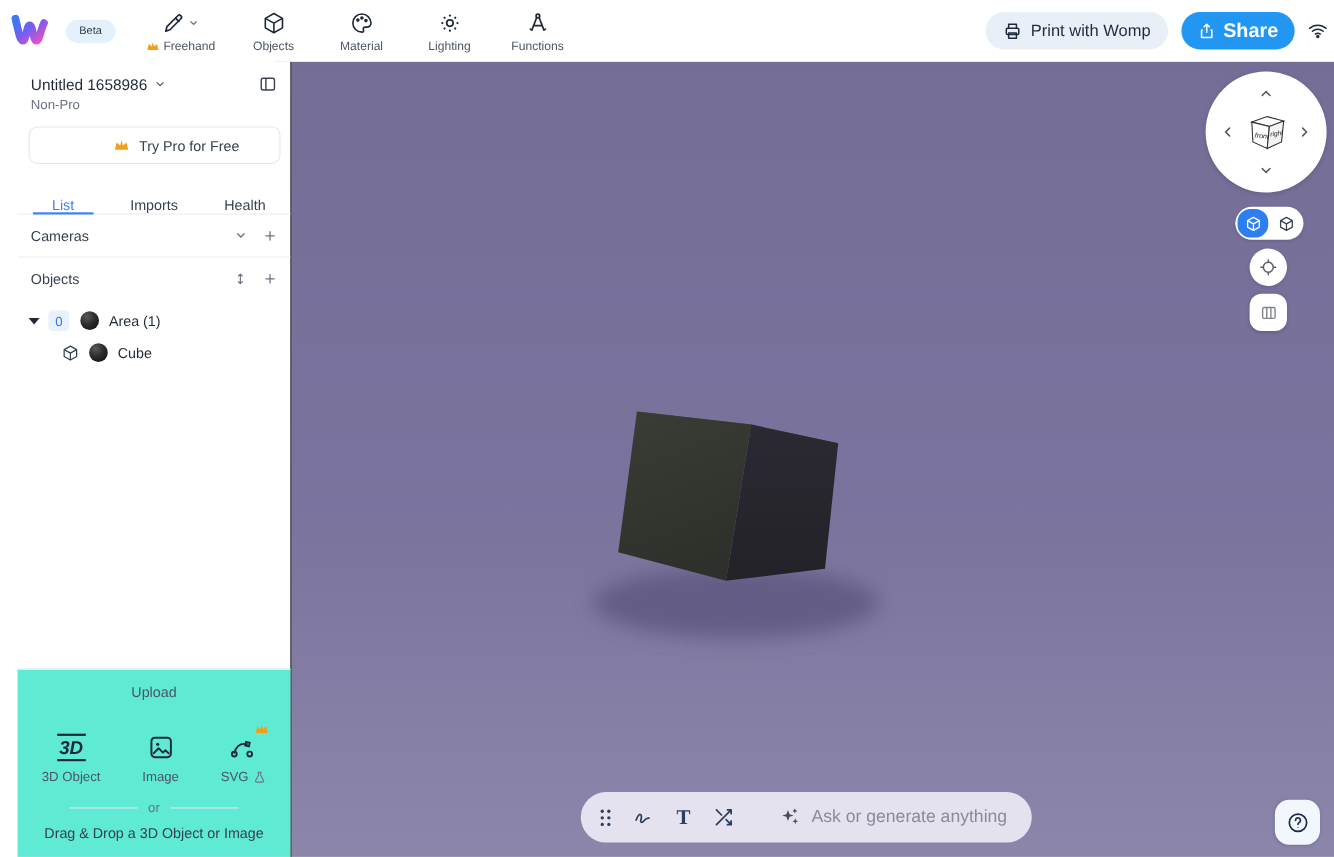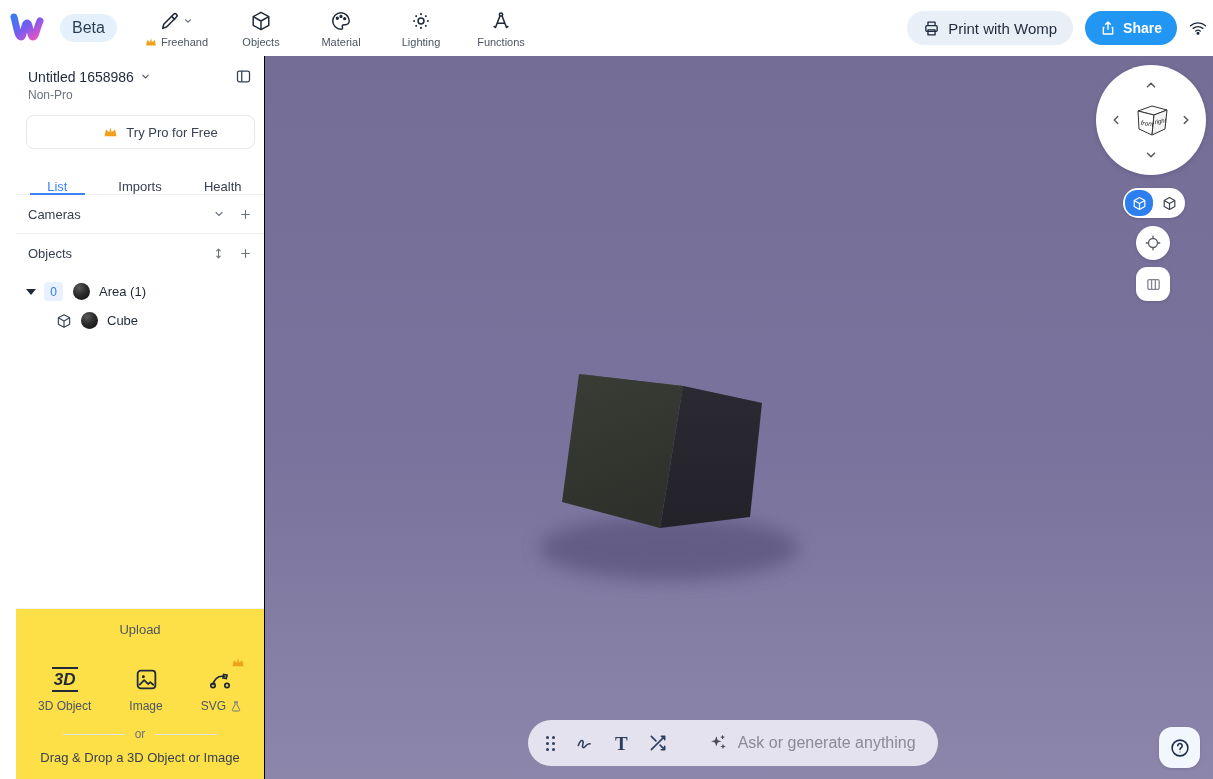--- a/index.html
+++ b/index.html
@@ -4,32 +4,32 @@
 <style>
   * { box-sizing: border-box; margin: 0; padding: 0; }
   html,body { width:1213px; height:779px; overflow:hidden; background:#fff;
     font-family:"Liberation Sans", sans-serif; position:relative; }
   svg { display:block; }
 
   
   .topbar { position:absolute; top:0; left:0; width:1213px; height:56px; background:#fff;
     display:flex; align-items:center; z-index:30; }
   .logo-wrap { margin-left:10px; display:flex; align-items:center; }
-  .beta-badge { margin-left:12px; background:#e4f1fd; color:#2b3d52; font-size:16px;
+  .beta-badge { margin-left:12px; background:#e4f1fd; color:#2b3d52; font-size:10px;
     padding:5px 12px; border-radius:14px; }
   .tool-group { display:flex; margin-left:28px; gap:26px; align-items:flex-start; }
   .tool-item { display:flex; flex-direction:column; align-items:center; gap:3px; cursor:pointer; min-width:54px; }
   .tool-icon-row { height:24px; display:flex; align-items:center; gap:2px; color:#1f2937; }
   .tool-label-row { display:flex; align-items:center; gap:4px; font-size:11px; color:#4b5563; }
   .topbar-right { margin-left:auto; display:flex; align-items:center; gap:12px; margin-right:6px; }
   .print-btn { display:flex; align-items:center; gap:8px; background:#e9eff7; color:#1e2b3c;
     height:34px; border-radius:17px; padding:0 16px; font-size:15px; border:none; cursor:pointer;
     font-family:inherit; }
   .share-btn { display:flex; align-items:center; gap:7px; background:#2196f3; color:#fff;
-    height:34px; border-radius:17px; padding:0 15px; font-size:14px; font-weight:bold; border:none;
+    height:34px; border-radius:17px; padding:0 15px; font-size:18px; font-weight:bold; border:none;
     cursor:pointer; font-family:inherit; }
   .wifi-wrap { color:#1e2b3c; width:18px; }
 
   
   .sidebar { position:absolute; top:56px; left:16px; width:249px; bottom:0; background:#fff;
     border-right:1px solid #000000; z-index:20; }
   .sb-header { padding:12px 12px 0 12px; }
   .sb-title-row { display:flex; align-items:center; }
   .sb-title { font-size:14px; color:#1f2937; }
   .sb-title-chev { margin-left:6px; color:#4b5563; }
@@ -59,21 +59,21 @@
     border-top:6px solid #1f2937; margin-right:8px; }
   .idx-badge { min-width:19px; height:19px; background:#e8f1fd; color:#2b7de9; font-size:12px;
     border-radius:4px; display:flex; align-items:center; justify-content:center; padding:0 4px;
     margin-right:10px; }
   .sphere { width:17px; height:17px; border-radius:50%;
     background:radial-gradient(circle at 35% 28%, #5a5a5a 0%, #2c2c2c 45%, #0d0d0d 100%);
     margin-right:9px; flex:0 0 auto; }
   .tree-cube-icon { color:#374151; margin-right:9px; display:flex; }
 
   .upload-block { position:absolute; bottom:0; left:0; width:100%; border-top:1px solid #f0f0f3;
-    padding:13px 0 14px 0; text-align:center; background:#fde047; }
+    padding:13px 0 14px 0; text-align:center; background:#5eead4; }
   .upload-title { font-size:13px; color:#4b5563; }
   .upload-items { display:flex; justify-content:center; gap:38px; margin-top:29px; }
   .upload-item { display:flex; flex-direction:column; align-items:center; gap:7px; cursor:pointer; }
   .upload-item-icon { height:26px; display:flex; align-items:flex-end; color:#1f2937; position:relative; }
   .threed-glyph { font-size:17px; font-weight:bold; color:#1f2937; border-top:2px solid #1f2937;
     border-bottom:2px solid #1f2937; padding:0 2px; line-height:1.25; font-style:italic; }
   .upload-item-label { font-size:12px; color:#4b5563; display:flex; align-items:center; gap:4px; }
   .svg-crown { position:absolute; top:-9px; right:-10px; }
   .or-row { display:flex; align-items:center; justify-content:center; gap:10px; margin-top:14px; }
   .or-line { width:62px; height:1px; background:#e3e4e8; }

